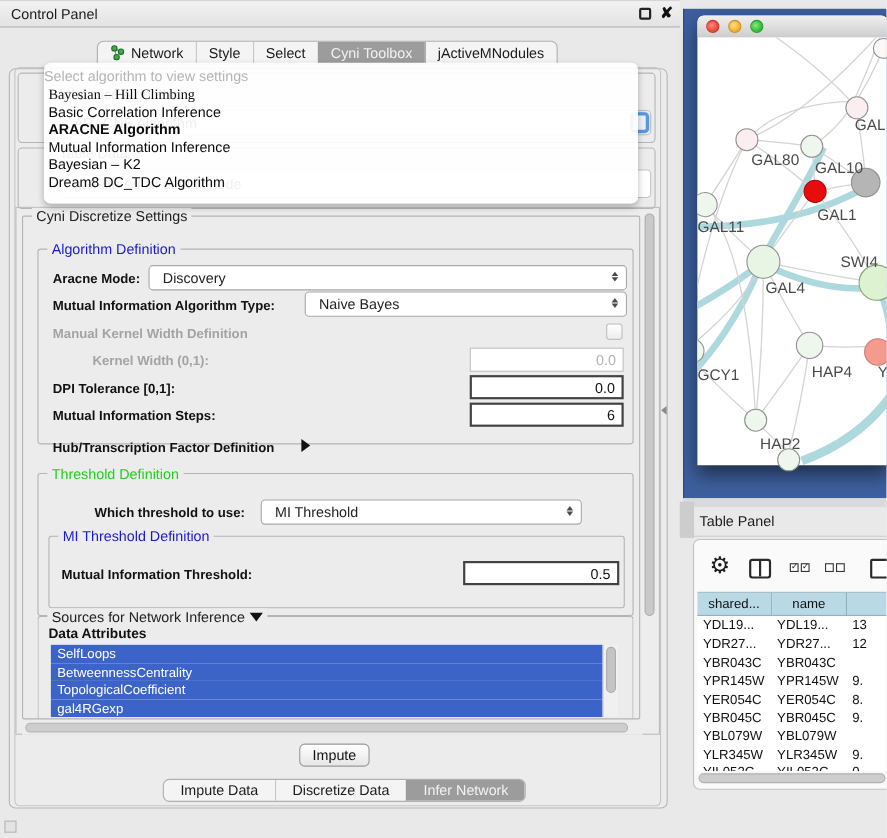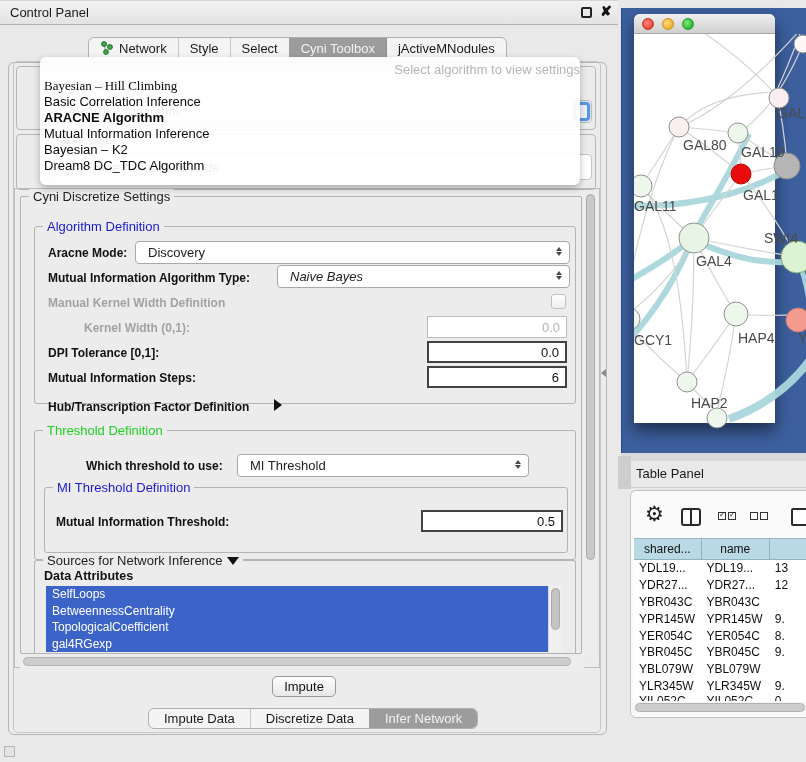--- a/index.html
+++ b/index.html
@@ -15,21 +15,21 @@
   .outer-panel { position:absolute; left:8px; top:62px; width:599px; height:673px; background:#ececec; border:1px solid #b6b6b6; border-radius:6px; }
   
   .tabstrip { position:absolute; display:flex; background:#f4f4f4; border:1px solid #b0b0b0; border-radius:6px 6px 0 0; overflow:hidden; }
   .tabstrip .tab { font-size:13px; color:#1a1a1a; display:flex; align-items:center; padding:0 11px; border-left:1px solid #c6c6c6; white-space:nowrap; }
   .tabstrip .tab:first-child { border-left:none; }
   .tabstrip .tab.sel { background:#9c9c9c; color:#f2f2f2; border-left-color:#9c9c9c; }
   .tabstrip .tab.sel + .tab { border-left-color:#8f8f8f; }
   .tabstrip.bottom .tab { padding:0 15px; }
   
   .dropdown { position:absolute; left:40px; top:57px; width:540px; height:128px; background:rgba(255,255,255,0.93); border-radius:6px; box-shadow:0 3px 7px rgba(0,0,0,0.28); z-index:30; }
-  .dropdown .prompt { position:absolute; top:5px; left:0; width:100%; text-align:right; font-size:13px; color:#b5b5b5; }
+  .dropdown .prompt { position:absolute; top:5px; left:0; width:100%; text-align:left; font-size:13px; color:#b5b5b5; }
   .dropdown .item { position:absolute; left:4px; font-size:13px; color:#0a0a0a; white-space:nowrap; }
   .dropdown .item.bold { font-weight:bold; }
   
   .ghost-group { position:absolute; border:1px solid #b6b6b6; border-radius:4px; z-index:5; }
   .ghost-label { position:absolute; font-size:13px; color:#333; z-index:5; white-space:nowrap; }
   .combo { position:absolute; background:#fff; border:1px solid #a8a8a8; border-radius:4px; height:23px; font-size:13px; color:#222; z-index:6; }
   .combo .cv { position:absolute; left:12px; top:3px; white-space:nowrap; }
   .combo .ar { position:absolute; right:6px; top:4px; width:9px; }
   .combo .ar i { display:block; width:0; height:0; margin:1px auto; }
   .combo .ar i.up { border-left:3px solid transparent; border-right:3px solid transparent; border-bottom:4px solid #4a4a4a; }
@@ -51,21 +51,21 @@
   
   .listbox { position:absolute; background:#fff; z-index:12; overflow:hidden; }
   .listbox .li { height:16.5px; background:#3c64c8; color:#fff; font-size:12px; padding-left:6px; display:flex; align-items:center; white-space:nowrap; }
   .vsb { position:absolute; background:#f0f0f0; border-left:1px solid #d8d8d8; z-index:13; }
   .vsb .thumb { position:absolute; left:2px; width:9px; background:#c4c4c4; border:1px solid #ababab; border-radius:5px; }
   .hsb { position:absolute; background:#f0f0f0; z-index:13; }
   .hsb .thumb { position:absolute; top:1px; height:9px; background:#cdcdcd; border:1px solid #b2b2b2; border-radius:5px; }
   .btn { position:absolute; background:linear-gradient(#ffffff,#e6e6e6); border:1px solid #999; border-radius:5px; font-size:13px; color:#111; text-align:center; padding-top:2px; z-index:12; }
   
   .desktop { position:absolute; left:621px; top:8px; width:185px; height:445px; background:#3d5f9e; border-left:1px solid #2c4a80; }
-  .macwin { position:absolute; left:12px; top:6px; width:141px; height:417px; background:#fff; border-radius:6px 6px 0 0; box-shadow:0 8px 16px rgba(0,0,0,0.5); }
+  .macwin { position:absolute; left:12px; top:6px; width:173px; height:417px; background:#fff; border-radius:6px 6px 0 0; box-shadow:0 8px 16px rgba(0,0,0,0.5); }
   .mactitle { position:absolute; left:0; top:0; width:100%; height:20px; background:linear-gradient(#efefef,#cfcfcf); border-radius:6px 6px 0 0; border-bottom:1px solid #a8a8a8; }
   .light { position:absolute; top:4px; width:12px; height:12px; border-radius:50%; }
   .light.red { background:radial-gradient(circle at 4px 4px,#ff8a7e,#ee4b3e 60%,#c93a2e); border:1px solid #c0392b;}
   .light.yellow { background:radial-gradient(circle at 4px 4px,#ffe08a,#f5b32e 60%,#d79a1e); border:1px solid #c79324;}
   .light.green { background:radial-gradient(circle at 4px 4px,#8ee67f,#32c138 60%,#259c2c); border:1px solid #2a9e30;}
   .netlabel { font-family:"Liberation Sans", sans-serif; font-size:14px; fill:#4a4a4a; }
   
   .tp-title { position:absolute; font-size:13px; color:#1a1a1a; }
   .tp-outer { position:absolute; left:630px; top:490px; width:186px; height:228px; background:#fafafa; border:1px solid #c2c2c2; border-radius:6px; }
   .tp-table { position:absolute; left:634px; top:538px; width:172px; z-index:12; background:#fff; border-top:1px solid #9fb7c0; }
@@ -152,21 +152,21 @@
 </div>
 <span class="lbl" style="left:48px; top:246px;">Aracne Mode:</span>
 <div class="combo" style="left:135px; top:241px; width:435px;">
   <span class="cv">Discovery</span>
   <span class="ar">
       <i class="up"></i>
       <i class="dn"></i>
     </span>
 </div>
 <span class="lbl" style="left:48px; top:271px;">Mutual Information Algorithm Type:</span>
-<div class="combo" style="left:277px; top:265px; width:293px;font-style:italic;">
+<div class="combo" style="left:277px; top:265px; width:293px;">
   <span class="cv">Naive Bayes</span>
   <span class="ar">
       <i class="up"></i>
       <i class="dn"></i>
     </span>
 </div>
 <span class="lbl dis" style="left:48px; top:296px;">Manual Kernel Width Definition</span>
 <div class="checkbox" style="left:551px; top:294px;"></div>
 <span class="lbl dis" style="left:36px; top:321px;margin-left:48px;">Kernel Width (0,1):</span>
 <div class="fld dis" style="left:427px; top:316px; width:140px; height:22px;">0.0</div>

